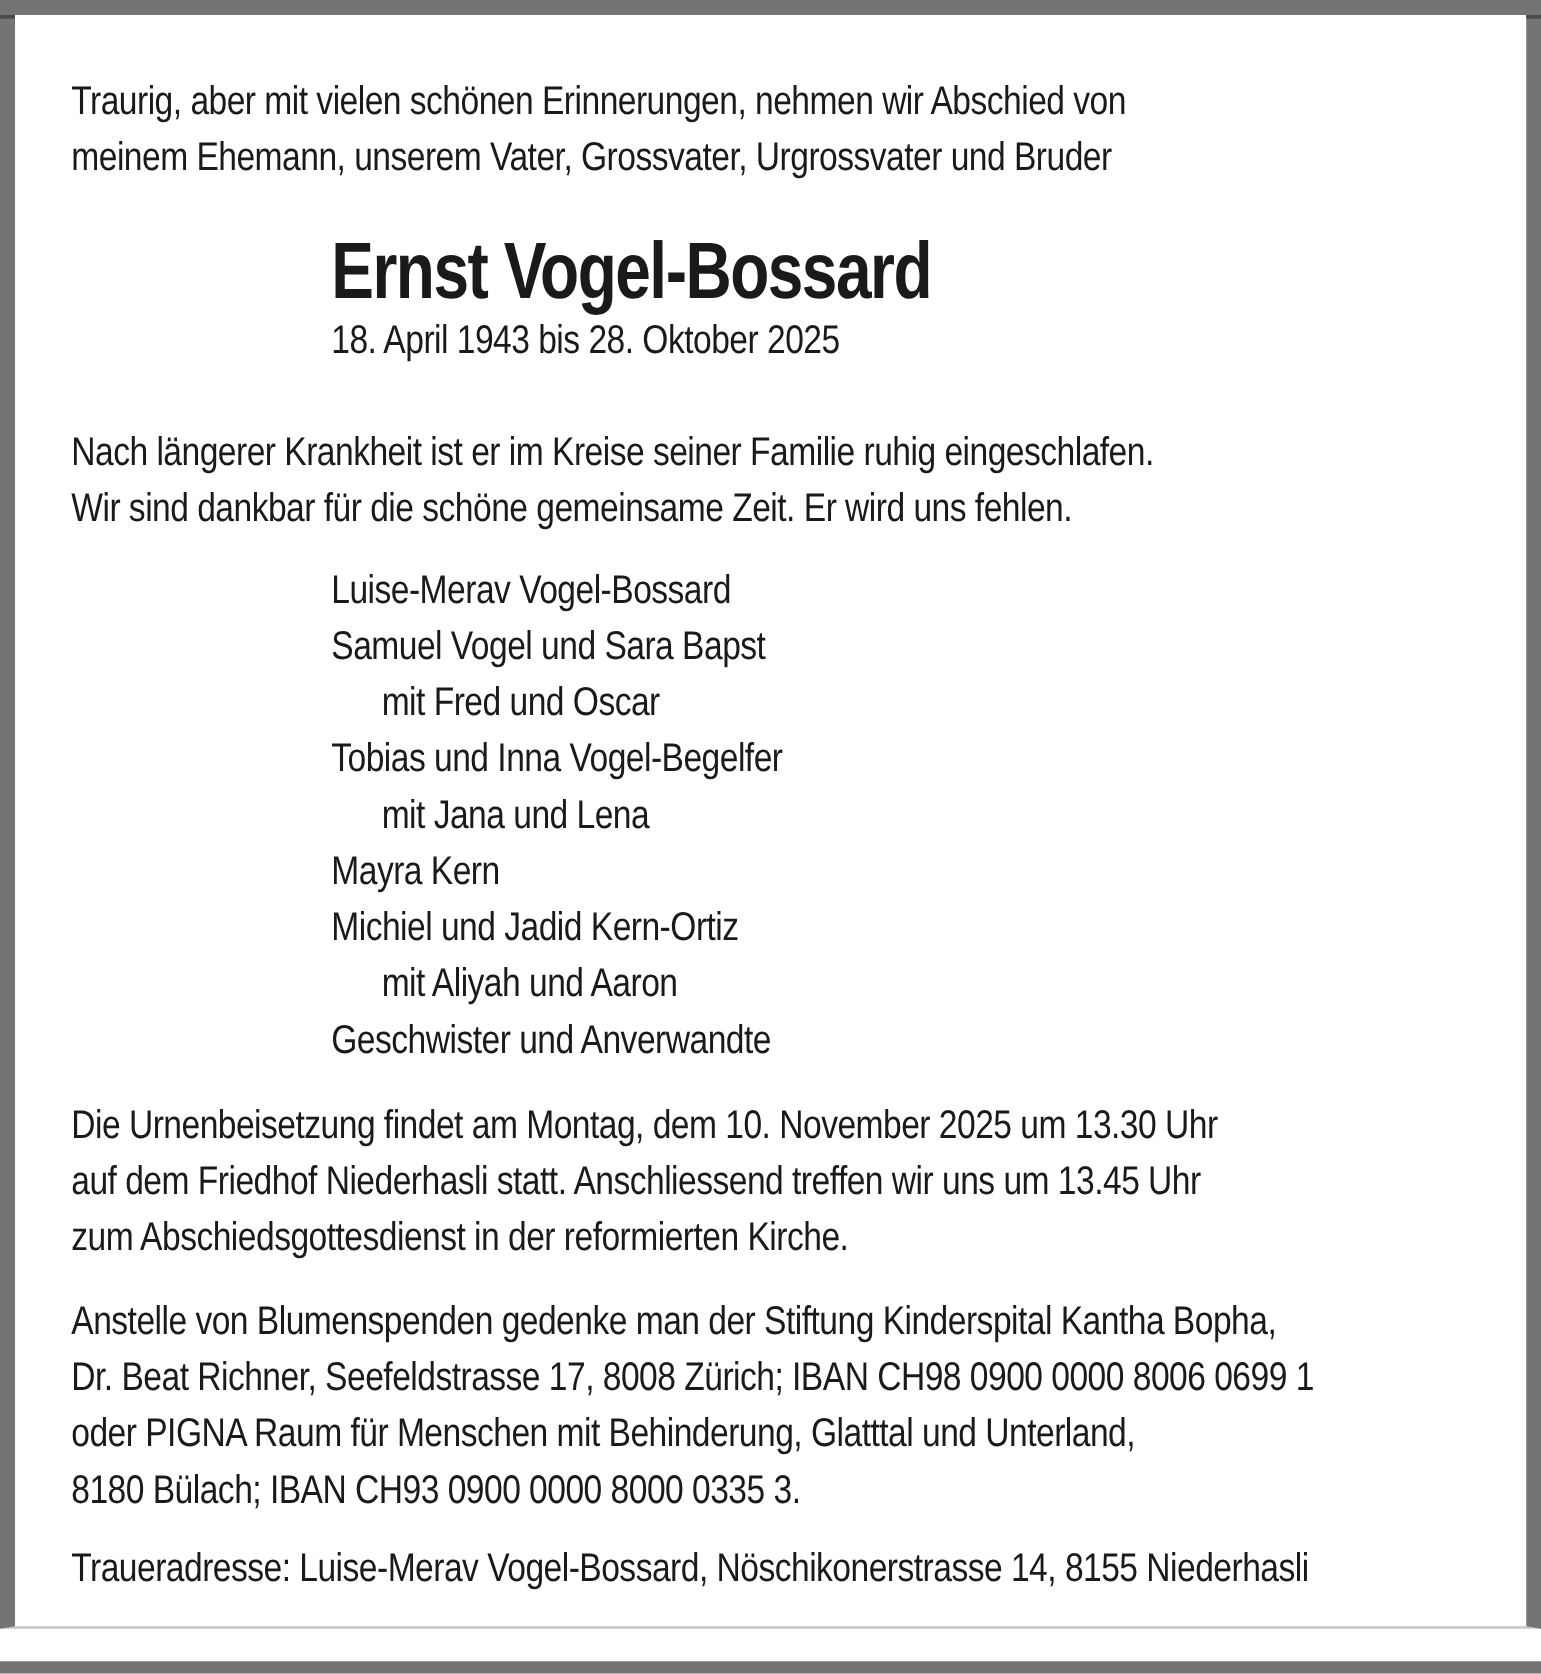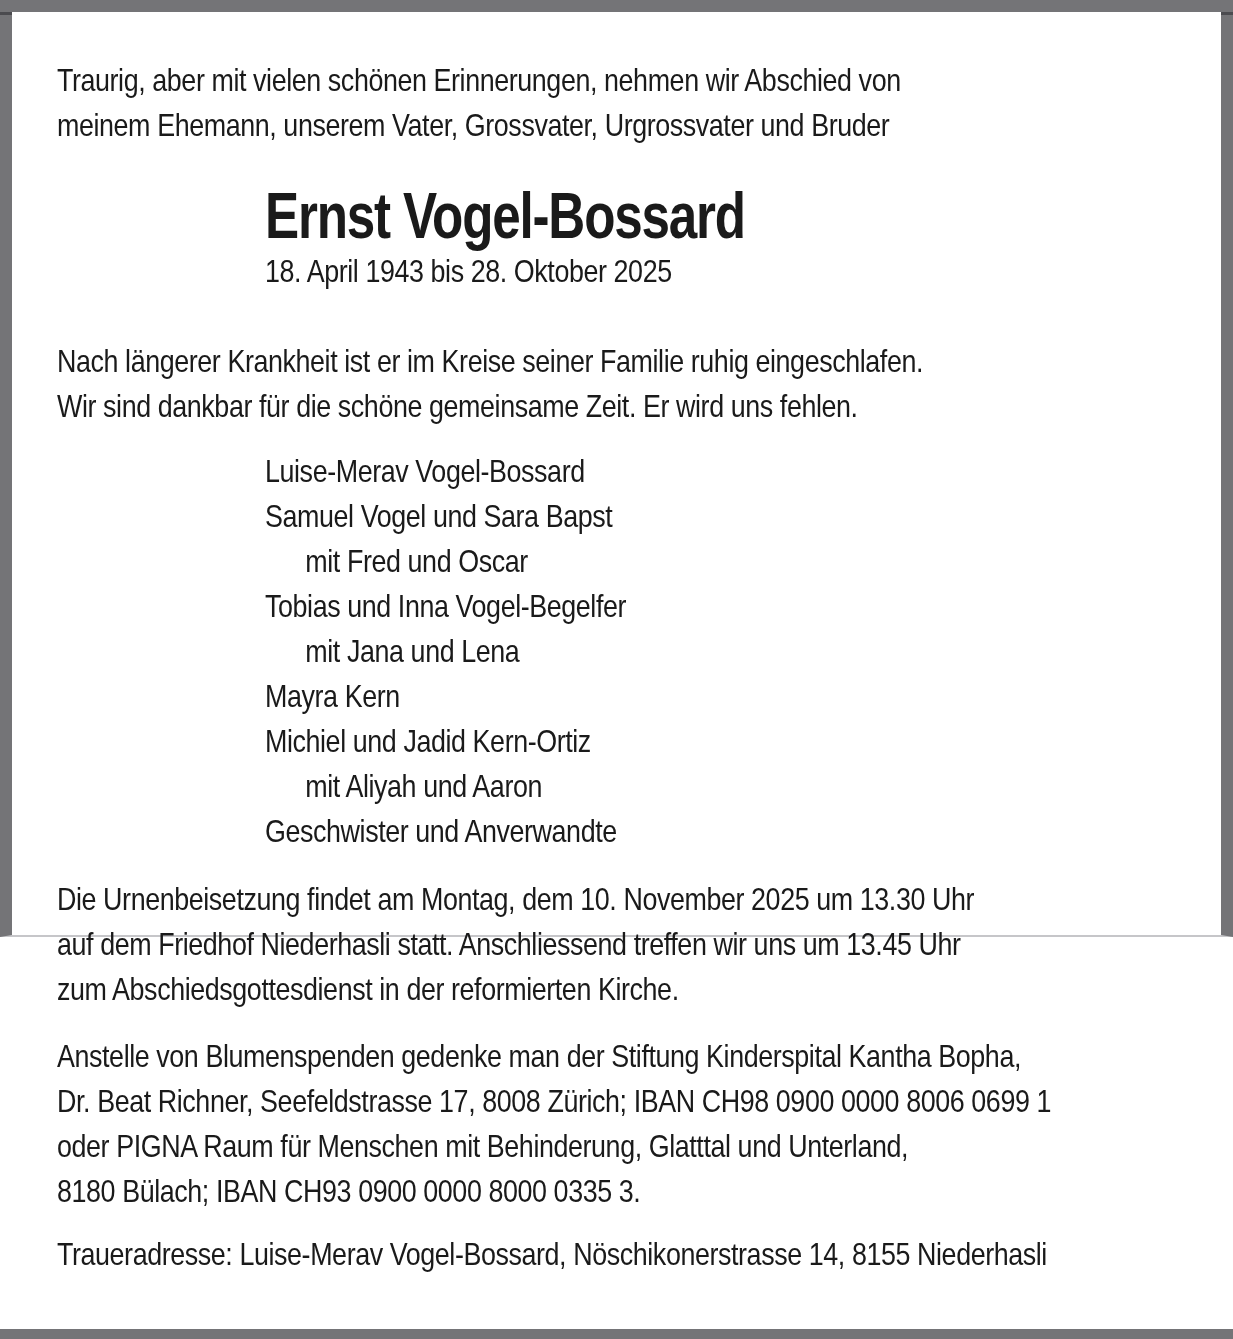--- a/index.html
+++ b/index.html
@@ -13,21 +13,21 @@
     background: var(--bg);
     font-family: "Liberation Sans", "DejaVu Sans", sans-serif;
     color: var(--text);
     overflow: hidden;
     position: relative;
   }
   
   .card {
     position: absolute;
     left: 0; top: 0;
-    width: 1233px; height: 937px;
+    width: 1233px; height: 1303px;
     background: var(--bg);
     border-top: 12px solid var(--frame);
     border-left: 12px solid var(--frame);
     border-right: 12px solid var(--frame);
     border-bottom: 2px solid #c6c6c9;
   }
   
   .tick {
     position: absolute;
     width: 12px; height: 3px;

